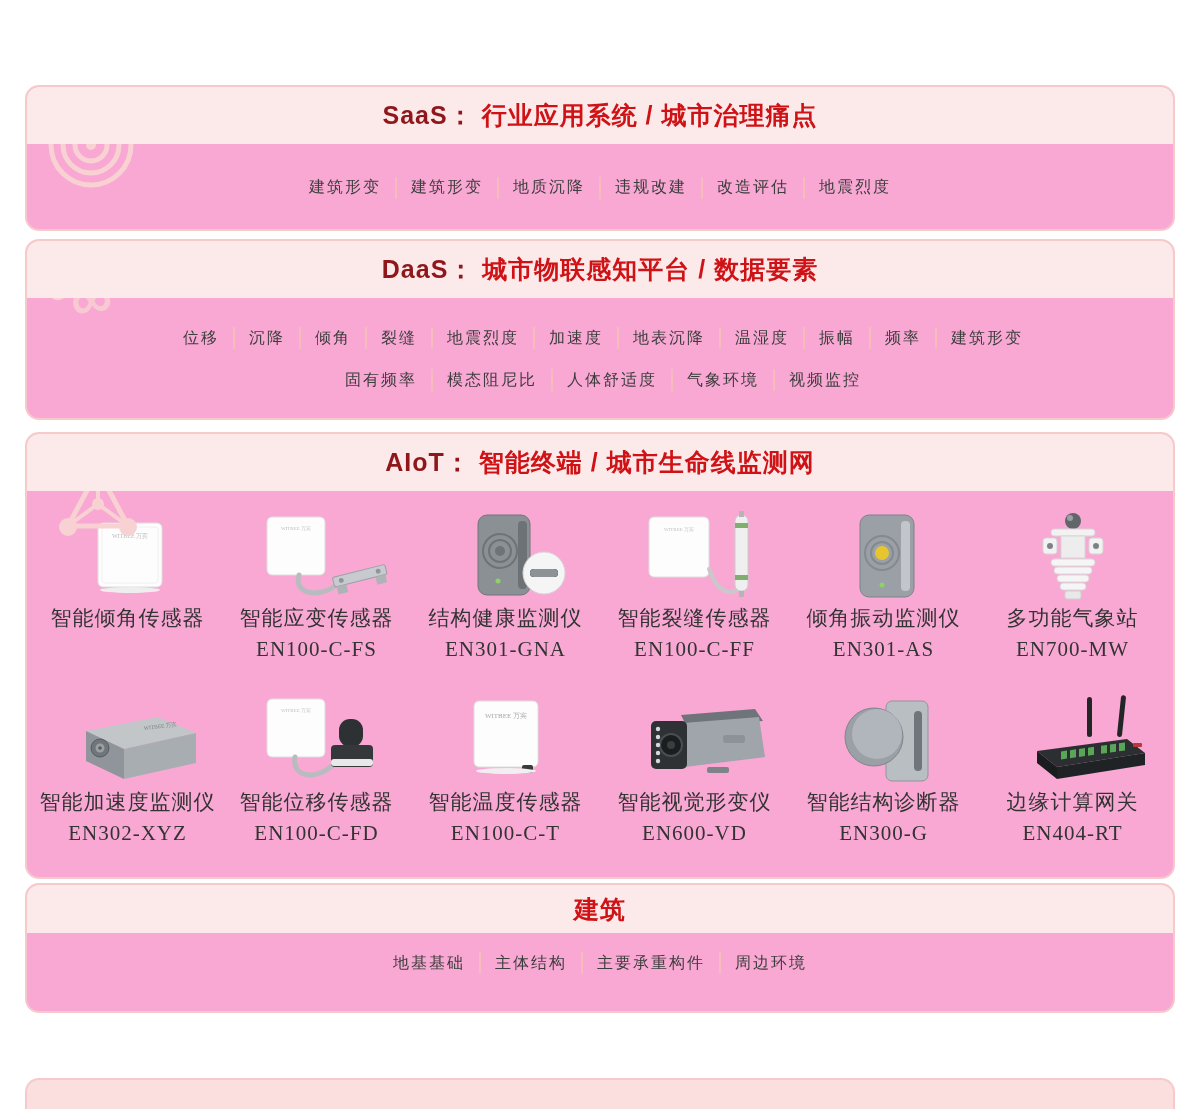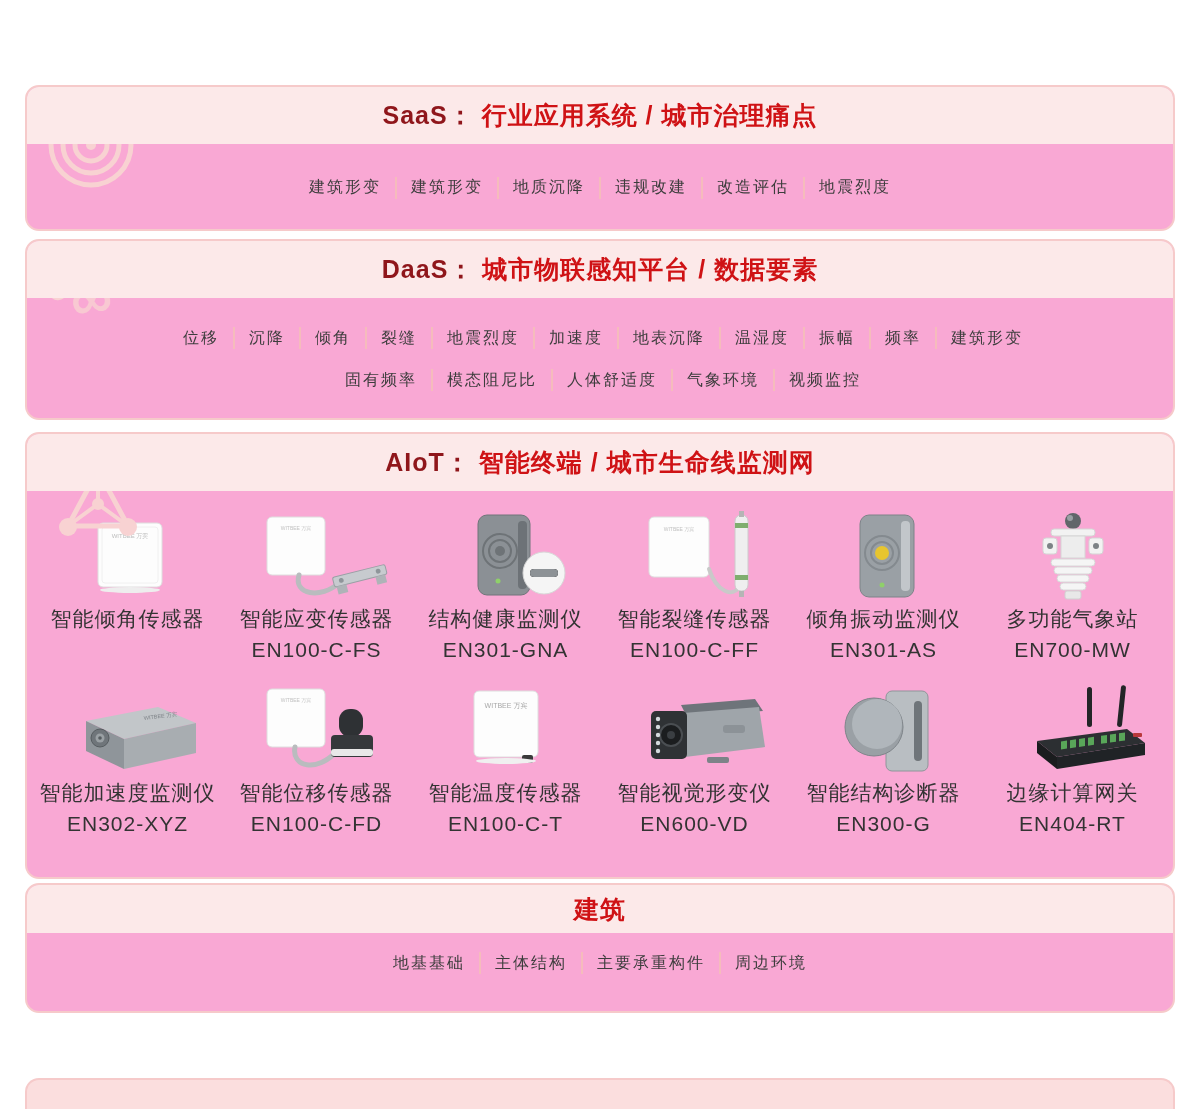--- a/index.html
+++ b/index.html
@@ -25,21 +25,21 @@
   .watermark{position:absolute;left:16px;top:10px;pointer-events:none;}
   .items{display:flex;align-items:center;justify-content:center;}
   .item{font-size:16px;color:var(--text);letter-spacing:2px;white-space:nowrap;}
   .sep{width:2px;height:22px;background:var(--sep);margin:0 14px;flex:0 0 auto;}
   #sec-saas{top:85px;height:146px;}
   #sec-saas .body{height:87px;display:flex;align-items:center;justify-content:center;}
   #sec-daas{top:239px;height:181px;}
   #sec-daas .body{height:122px;display:flex;flex-direction:column;align-items:center;justify-content:center;gap:20px;padding-left:6px;}
   #sec-aiot{top:432px;height:447px;}
   #sec-aiot .body{height:388px;box-sizing:border-box;padding:16px 6px 0;}
-  .grid{display:grid;grid-template-columns:repeat(6,1fr);row-gap:16px;}
+  .grid{display:grid;grid-template-columns:repeat(6,1fr);row-gap:26px;font-family:Liberation Serif, serif;}
   .card{text-align:center;}
   .p-img{height:96px;display:flex;align-items:flex-end;justify-content:center;}
   .p-name,.p-model{font-size:21px;line-height:31px;color:#333;letter-spacing:1px;white-space:nowrap;}
   #sec-building{top:883px;height:130px;}
   #sec-building .body{height:60px;display:flex;align-items:center;justify-content:center;}
   #next-band{
     position:absolute;left:25px;top:1078px;width:1150px;height:31px;box-sizing:border-box;
     background:var(--band2);border:2px solid var(--border);border-bottom:none;
     border-radius:14px 14px 0 0;
   }

